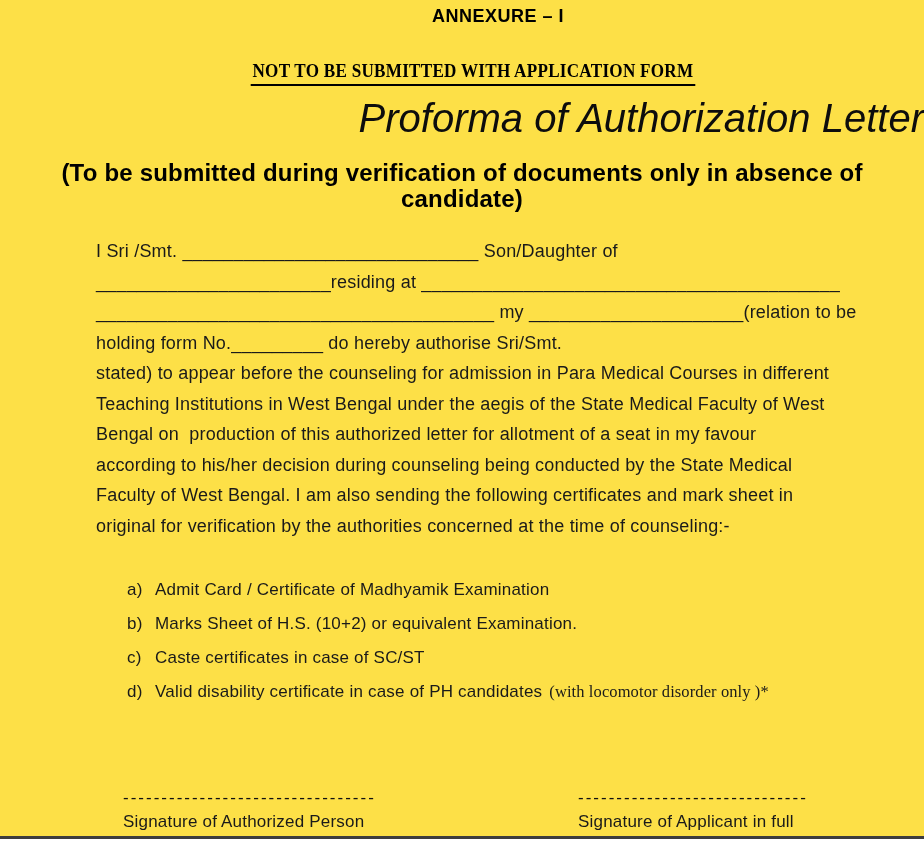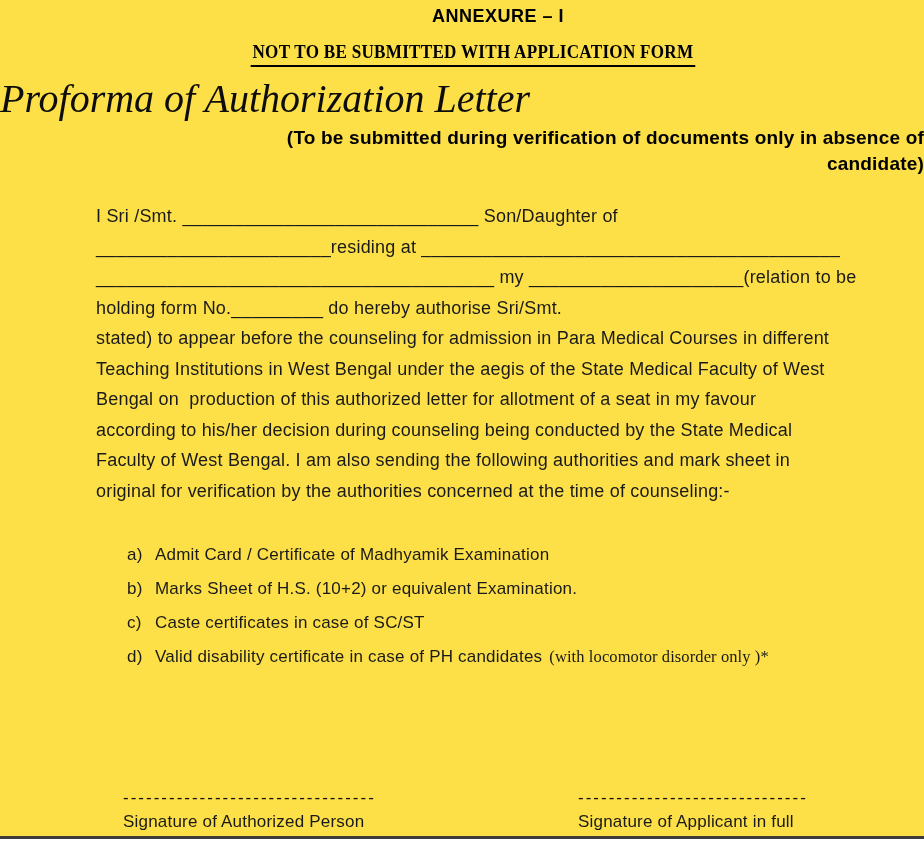--- a/index.html
+++ b/index.html
@@ -22,51 +22,51 @@
     left: 36px;
     margin-top: 4px;
     text-align: center;
     font-size: 18px;
     font-weight: bold;
     letter-spacing: 0.5px;
     color: #000;
     line-height: 24px;
   }
   .warning-wrap {
-    margin-top: 12px;
+    margin-top: 31px;
     text-align: center;
     line-height: 24px;
     padding-left: 22px;
   }
   .warning {
     display: inline-block;
     font-family: "Liberation Serif", serif;
     font-size: 19px;
     font-weight: bold;
     color: #000;
     transform: scaleX(0.9);
     transform-origin: center;
     border-bottom: 2px solid #000;
     padding: 0 2px 1px 2px;
     letter-spacing: 0.3px;
   }
   .doc-title {
     margin-top: 6px;
-    text-align: left;
-    font-family: Liberation Serif, serif;
+    text-align: right;
+    font-family: Liberation Sans, sans-serif;
     font-style: italic;
     font-size: 40px;
     font-weight: 500;
     color: #0d0d0d;
     line-height: 52px;
   }
   .note {
-    margin-top: 0;
-    text-align: right;
-    font-size: 19px;
+    margin-top: 16px;
+    text-align: center;
+    font-size: 24px;
     font-weight: bold;
     color: #000;
     line-height: 26px;
     letter-spacing: 0.2px;
   }
   .letter-body {
     margin-top: 24px;
     margin-left: 96px;
     font-size: 18px;
     line-height: 30.5px;
@@ -152,21 +152,21 @@
 
   <div class="letter-body">
     <div class="body-line">I Sri /Smt. _____________________________ Son/Daughter of</div>
     <div class="body-line">_______________________residing at _________________________________________</div>
     <div class="body-line">_______________________________________ my _____________________(relation to be</div>
     <div class="body-line">holding form No._________ do hereby authorise Sri/Smt.</div>
     <div class="body-line">stated) to appear before the counseling for admission in Para Medical Courses in different</div>
     <div class="body-line">Teaching Institutions in West Bengal under the aegis of the State Medical Faculty of West</div>
     <div class="body-line">Bengal on  production of this authorized letter for allotment of a seat in my favour</div>
     <div class="body-line">according to his/her decision during counseling being conducted by the State Medical</div>
-    <div class="body-line">Faculty of West Bengal. I am also sending the following authorities and mark sheet in</div>
+    <div class="body-line">Faculty of West Bengal. I am also sending the following certificates and mark sheet in</div>
     <div class="body-line">original for verification by the authorities concerned at the time of counseling:-</div>
   </div>
 
   <div class="doc-list">
     <div class="list-item">
       <span class="list-marker">a)</span>
       <span class="item-text">Admit Card / Certificate of Madhyamik Examination</span>
       <span class="item-suffix"></span>
     </div>
     <div class="list-item">

